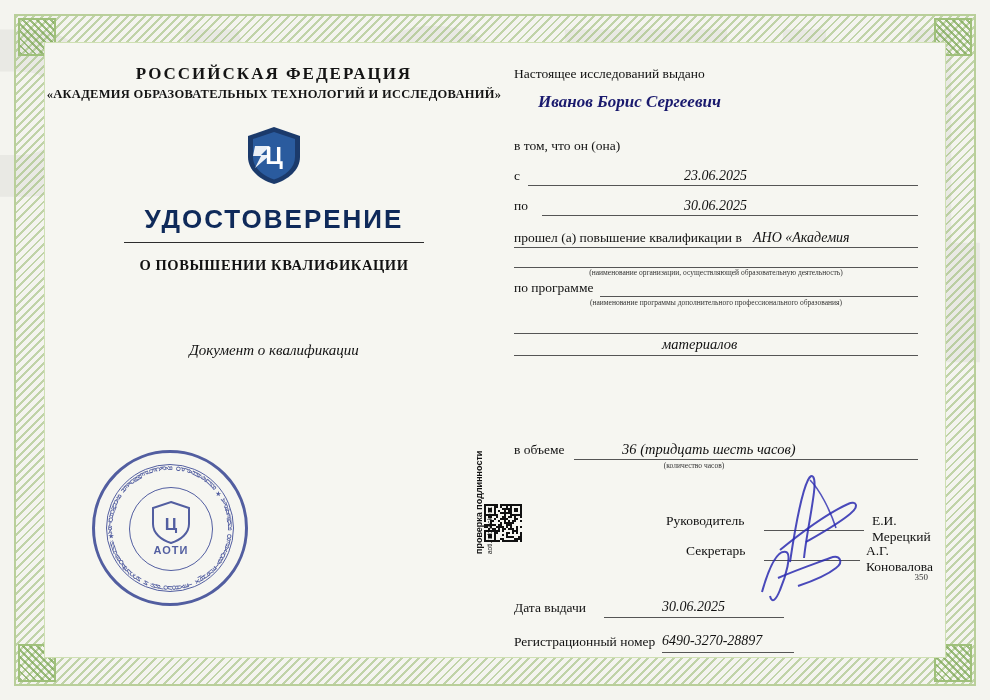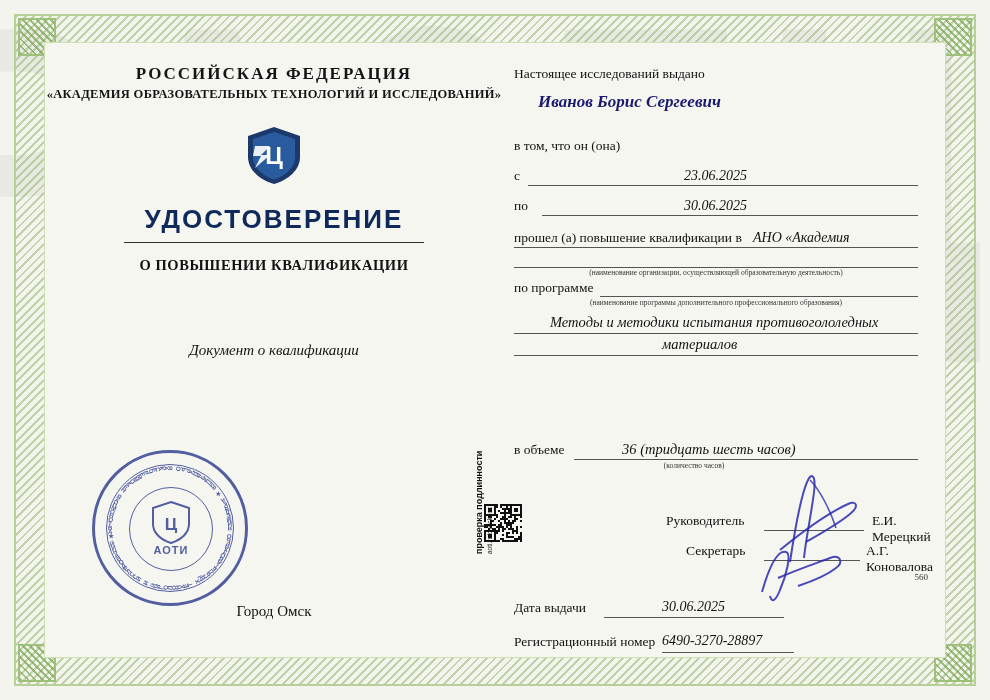--- a/index.html
+++ b/index.html
@@ -292,21 +292,20 @@
           <text x="31" y="40" font-family="Liberation Sans, sans-serif" font-size="24" font-weight="bold" fill="#ffffff" text-anchor="middle">Ц</text>
           <path d="M12 22 L27 22 L18 31 L27 31 L12 44 L18 32 L10 32 Z" fill="#ffffff" opacity="0.9"></path>
         </svg>
       </div>
 
       <div class="doc-title">УДОСТОВЕРЕНИЕ</div>
       <div class="doc-title-rule"></div>
       <div class="doc-sub">О ПОВЫШЕНИИ КВАЛИФИКАЦИИ</div>
       <div class="doc-kind">Документ о квалификации</div>
 
-      <div class="city">Город Омск</div>
     </div>
 
     <div class="right-col">
 
       <div class="r-line" style="left:0; top:24px;">Настоящее исследований выдано</div>
 
       <div class="r-line handwrite" style="left:24px; top:50px; font-size:17px;">Иванов Борис Сергеевич</div>
 
       <div class="r-line" style="left:0; top:96px;">в том, что он (она)</div>
 
@@ -321,21 +320,20 @@
       <div class="r-line" style="left:0; top:188px;">прошел (а) повышение квалификации в</div>
       <div class="r-line fill-italic" style="left:239px; top:188px; font-size:14px;">АНО «Академия</div>
       <div class="rule" style="left:0; top:205px; width:404px;"></div>
       <div class="rule" style="left:0; top:225px; width:404px;"></div>
       <div class="tiny" style="left:0; top:226px; width:404px;">(наименование организации, осуществляющей образовательную деятельность)</div>
 
       <div class="r-line" style="left:0; top:238px;">по программе</div>
       <div class="rule" style="left:86px; top:254px; width:318px;"></div>
       <div class="tiny" style="left:0; top:256px; width:404px;">(наименование программы дополнительного профессионального образования)</div>
 
-      <div class="r-line fill-italic" style="left:36px; top:272px; font-size:14.5px;">Методы и методики испытания противогололедных</div>
       <div class="rule" style="left:0; top:291px; width:404px;"></div>
       <div class="r-line fill-italic" style="left:148px; top:294px; font-size:14.5px;">материалов</div>
       <div class="rule" style="left:0; top:313px; width:404px;"></div>
 
       <div class="r-line" style="left:0; top:400px;">в объеме</div>
       <div class="rule" style="left:60px; top:417px; width:344px;"></div>
       <div class="r-line fill-italic" style="left:108px; top:399px; font-size:14.5px;">36 (тридцать шесть  часов)</div>
       <div class="tiny" style="left:60px; top:419px; width:240px;">(количество часов)</div>
 
       <div class="r-line" style="left:152px; top:471px;">Руководитель</div>
@@ -347,21 +345,21 @@
       <div class="r-line" style="left:352px; top:501px;">А.Г. Коновалова</div>
 
       <div class="r-line" style="left:0; top:558px;">Дата выдачи</div>
       <div class="rule" style="left:90px; top:575px; width:180px;"></div>
       <div class="r-line fill-italic" style="left:148px; top:557px; font-size:14px;">30.06.2025</div>
 
       <div class="r-line" style="left:0; top:592px;">Регистрационный номер</div>
       <div class="rule" style="left:148px; top:610px; width:132px;"></div>
       <div class="r-line fill-italic" style="left:148px; top:591px; font-size:14px;">6490-3270-28897</div>
 
-      <div class="doc-number">560</div>
+      <div class="doc-number">350</div>
 
       <svg class="sig" style="left:236px; top:420px;" width="140" height="120" viewBox="0 0 140 120">
         <path d="M40 100 C46 60 52 30 58 18 C62 10 66 14 64 30 C62 48 56 76 54 96" stroke="#2a2ab0" stroke-width="2" fill="none" opacity="0.85"></path>
         <path d="M30 88 C52 70 76 52 98 42 C106 38 110 44 100 52 C88 62 70 72 56 80" stroke="#2a2ab0" stroke-width="2" fill="none" opacity="0.85"></path>
         <path d="M60 18 C70 28 80 48 86 66" stroke="#2a2ab0" stroke-width="1.6" fill="none" opacity="0.8"></path>
       </svg>
       <svg class="sig" style="left:238px; top:492px;" width="120" height="80" viewBox="0 0 120 80">
         <path d="M10 58 C18 30 26 16 34 18 C40 20 34 42 28 56 C24 66 20 70 18 62" stroke="#2a2ab0" stroke-width="2" fill="none" opacity="0.85"></path>
         <path d="M26 44 C44 36 62 30 78 24 C88 20 92 28 84 34 C74 42 58 48 46 52" stroke="#2a2ab0" stroke-width="2" fill="none" opacity="0.85"></path>
       </svg>

